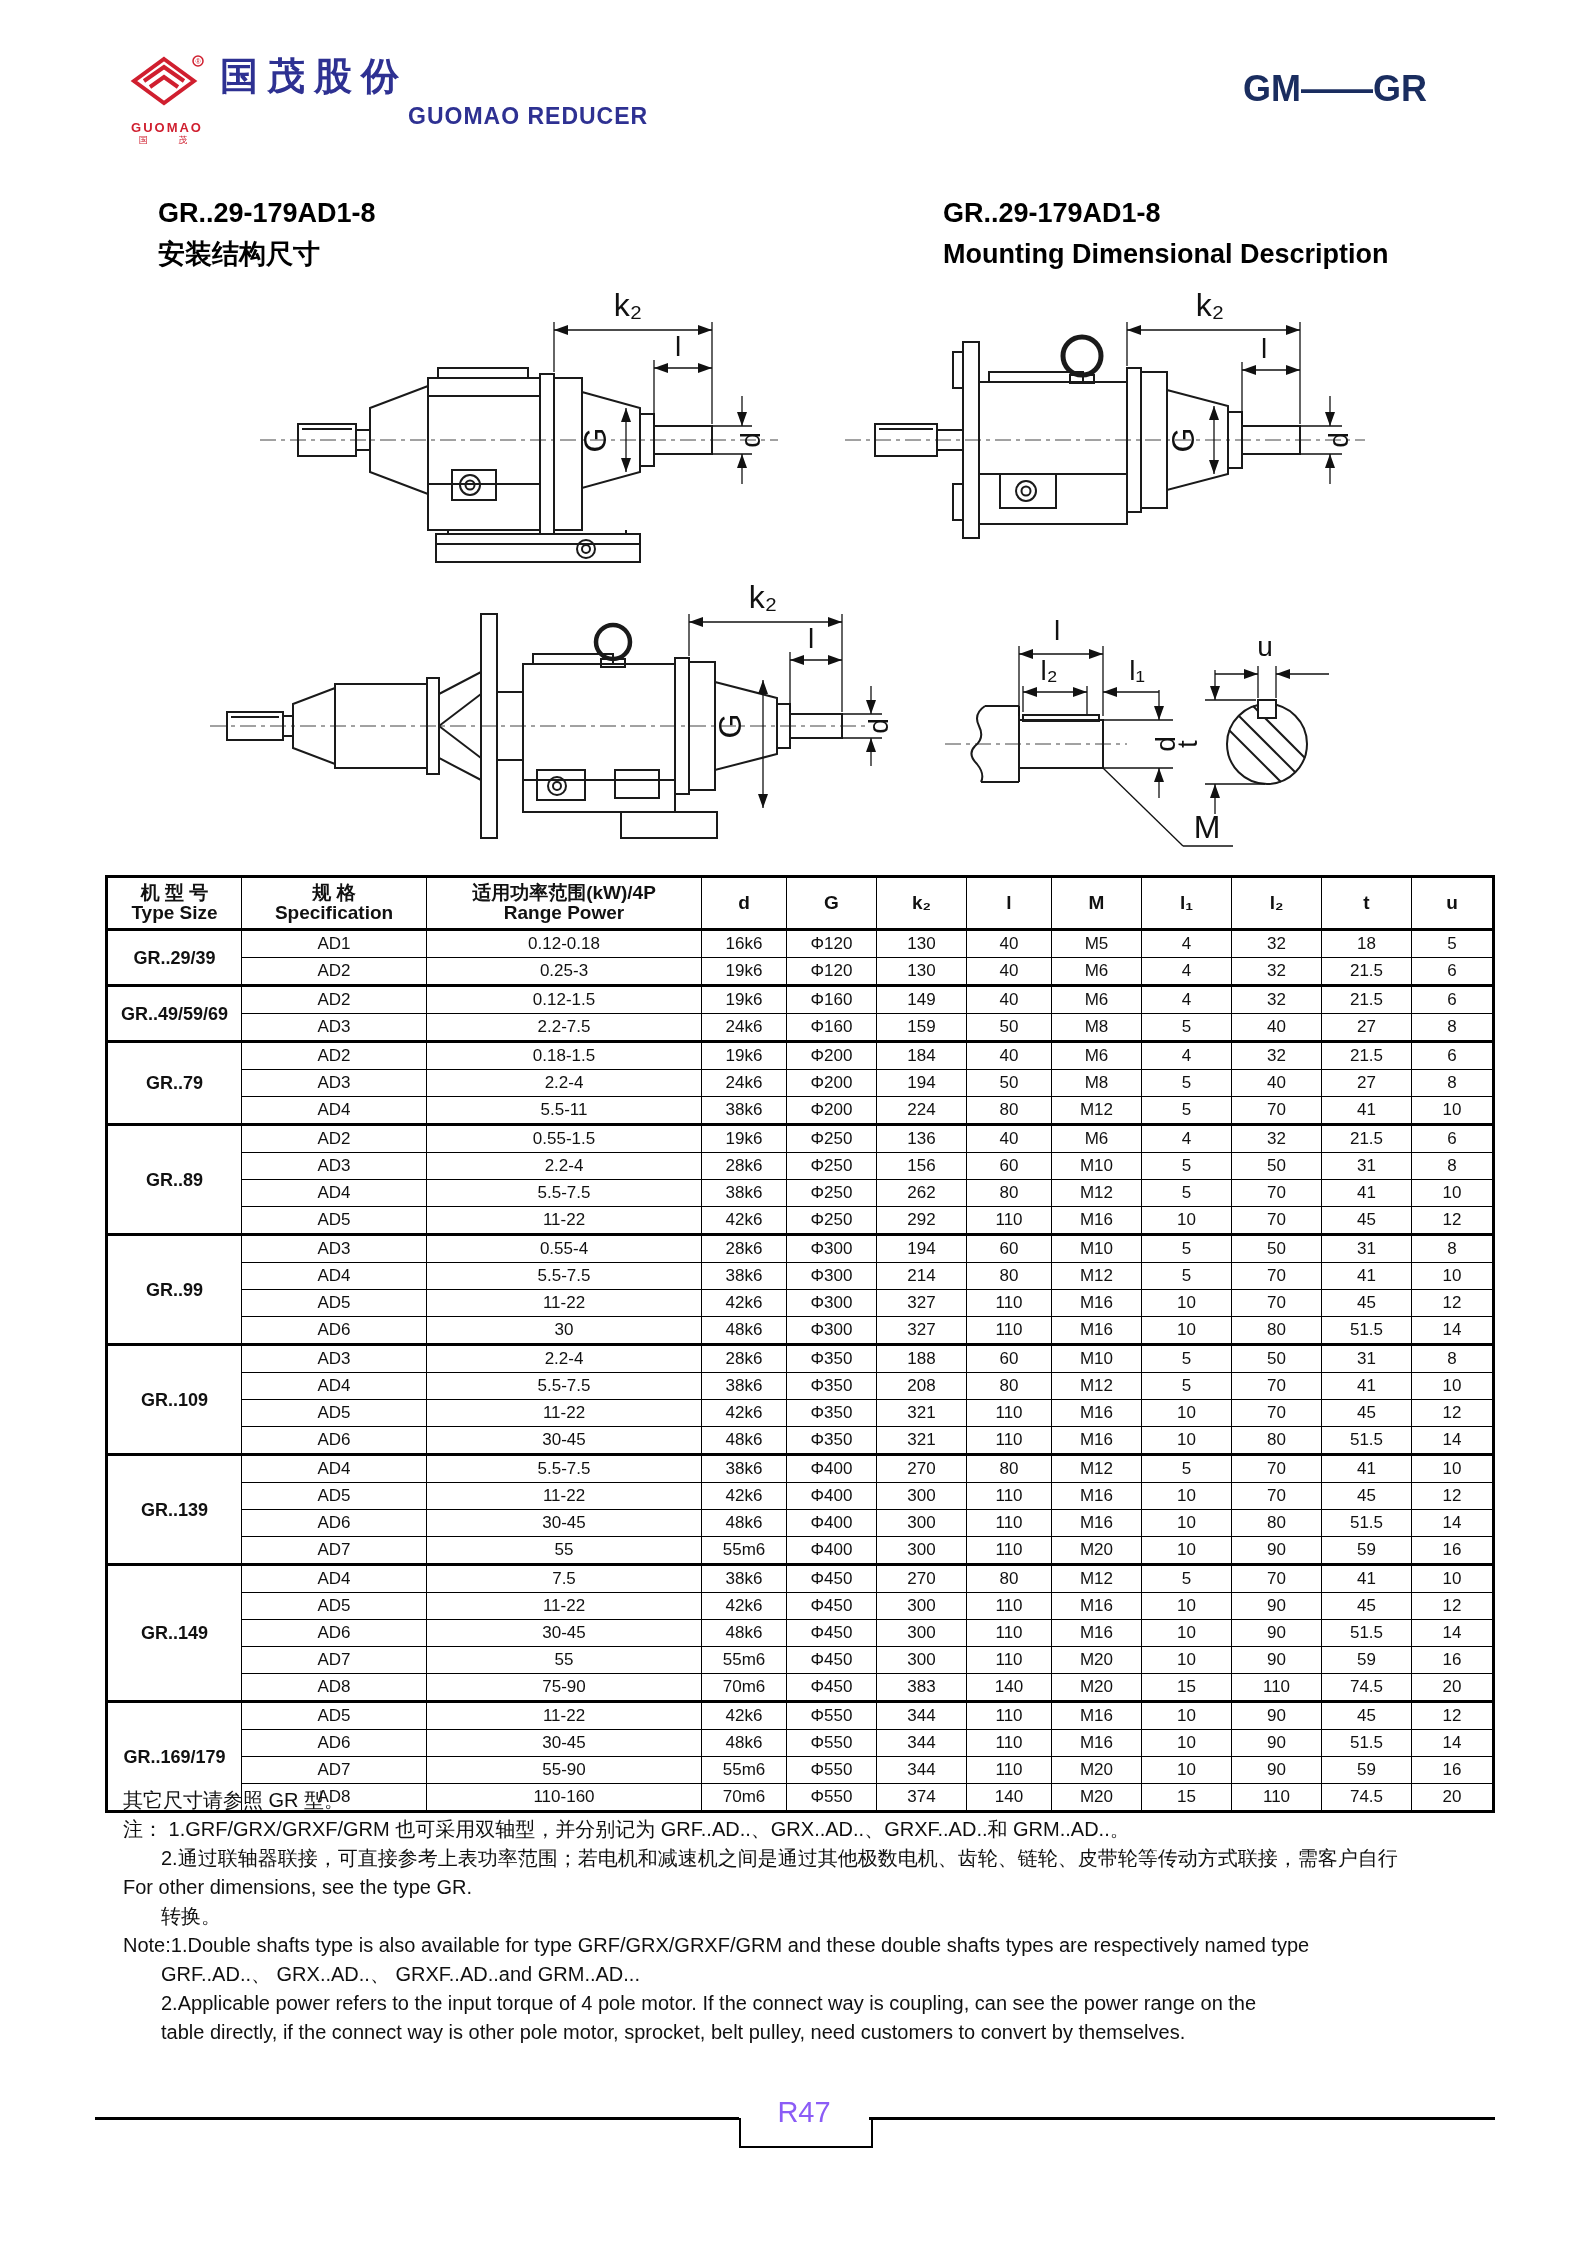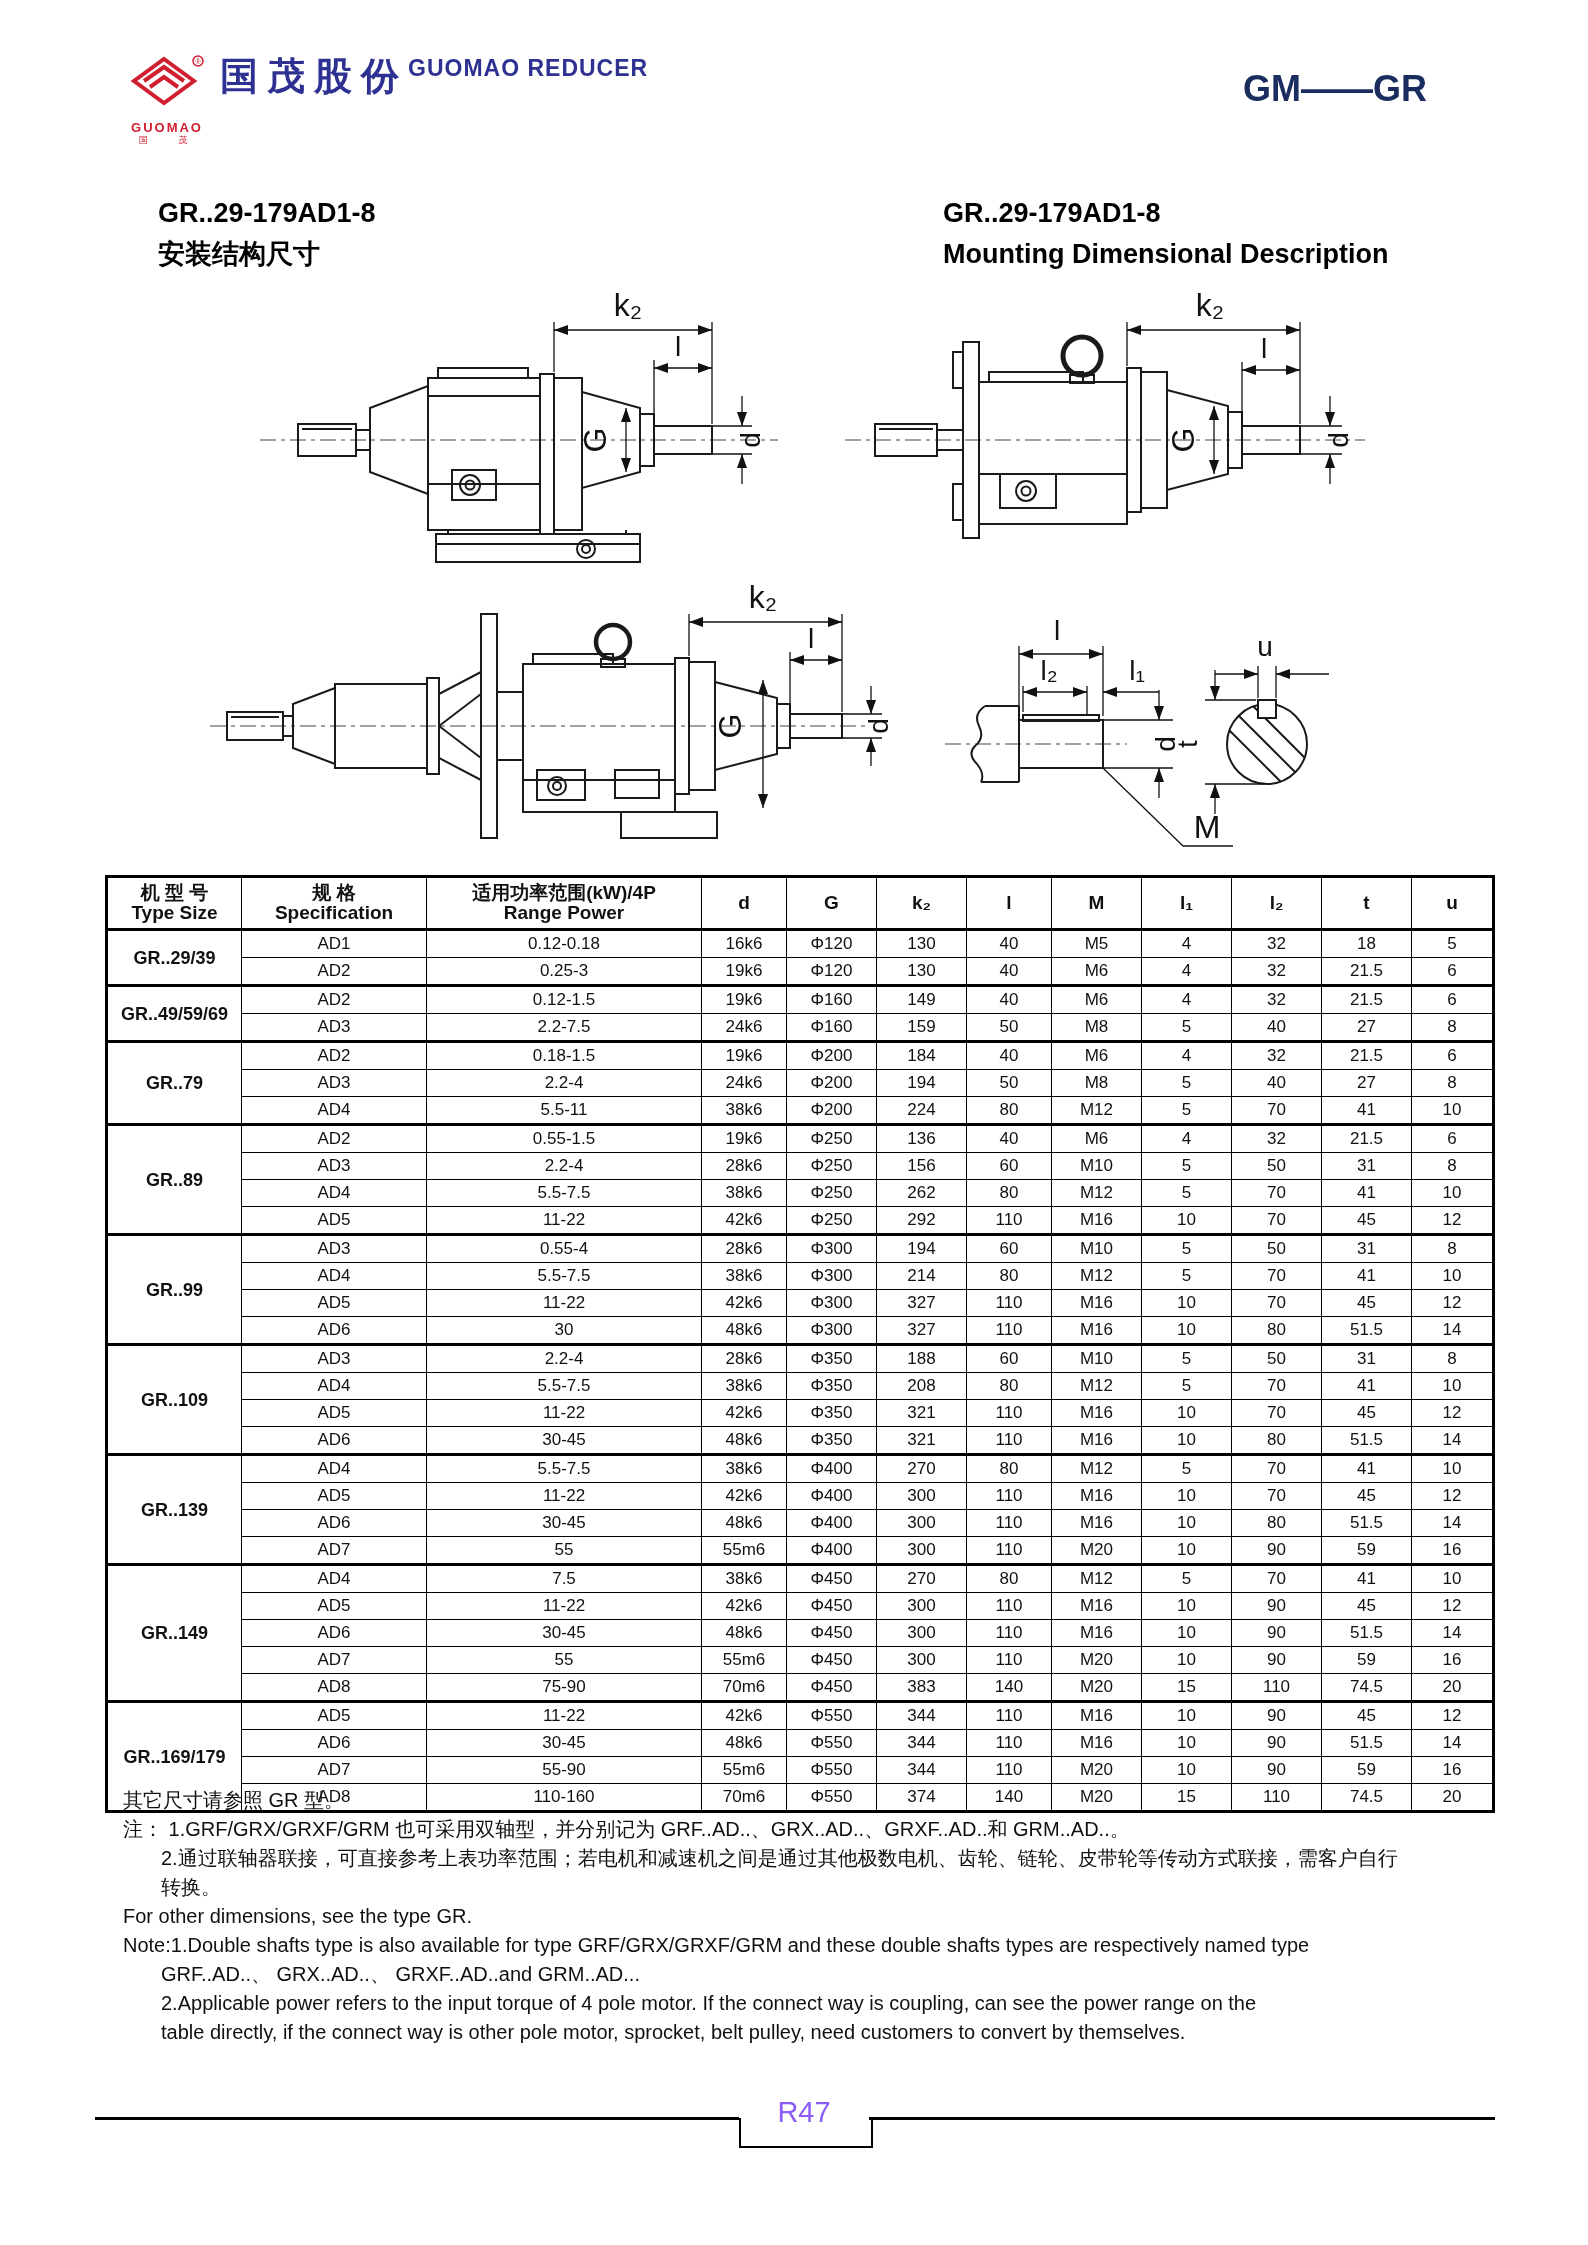--- a/index.html
+++ b/index.html
@@ -7,21 +7,21 @@
     width:1588px;height:2245px;position:relative;background:#ffffff;
     font-family:"Liberation Sans",sans-serif;color:#111;overflow:hidden;
   }
   
   .logo-block{position:absolute;left:128px;top:55px;display:flex;align-items:flex-start;}
   .logo-mark{width:78px;margin-right:14px;text-align:center;}
   .logo-en{color:#d01f2f;font-weight:bold;font-size:13px;letter-spacing:2px;line-height:14px;}
   .logo-zh{color:#d01f2f;font-size:9px;letter-spacing:14px;line-height:11px;padding-left:6px;}
   .brand{display:flex;flex-direction:row;}
   .brand-zh{color:#2e3192;font-weight:bold;font-size:38px;letter-spacing:9px;line-height:42px;}
-  .brand-en{color:#2e3192;font-weight:bold;font-size:23px;letter-spacing:1px;line-height:26px;}
+  .brand-en{color:#2e3192;font-weight:bold;font-size:23px;letter-spacing:1px;line-height:26px;margin-top:48px;}
   .model-code{position:absolute;left:1243px;top:68px;font-size:36px;font-weight:bold;color:#1a2d5f;}
   
   .title{position:absolute;font-weight:bold;font-size:27px;line-height:41px;color:#000;}
   .title-left{left:158px;top:193px;}
   .title-right{left:943px;top:193px;}
   
   .drawings{position:absolute;left:0;top:278px;width:1588px;height:600px;}
   .dwg{position:absolute;}
   .dwg1{left:230px;top:0;}
   .dwg2{left:820px;top:0;}
@@ -777,22 +777,22 @@
         <td>74.5</td>
         <td>20</td>
       </tr>
     </tbody>
 </table>
 
 <div class="notes">
     <div class="note-line">其它尺寸请参照 GR 型。</div>
     <div class="note-line">注：    1.GRF/GRX/GRXF/GRM 也可采用双轴型，并分别记为 GRF..AD..、GRX..AD..、GRXF..AD..和 GRM..AD..。</div>
     <div class="note-line indent">2.通过联轴器联接，可直接参考上表功率范围；若电机和减速机之间是通过其他极数电机、齿轮、链轮、皮带轮等传动方式联接，需客户自行</div>
+    <div class="note-line">For other dimensions,  see the type GR.</div>
     <div class="note-line indent">转换。</div>
-    <div class="note-line">For other dimensions,  see the type GR.</div>
     <div class="note-line">Note:1.Double shafts type is also available for type GRF/GRX/GRXF/GRM and these double shafts types are respectively named type</div>
     <div class="note-line indent">GRF..AD..、 GRX..AD..、 GRXF..AD..and GRM..AD...</div>
     <div class="note-line indent">2.Applicable power refers to the input torque of 4 pole motor. If the connect way is coupling, can see the power range on the</div>
     <div class="note-line indent">table directly, if the connect way is other pole motor, sprocket, belt pulley, need customers to convert by themselves.</div>
   </div>
 
 <div class="footer">
   <div class="f-line left"></div>
   <div class="f-notch"></div>
   <div class="f-line right"></div>

